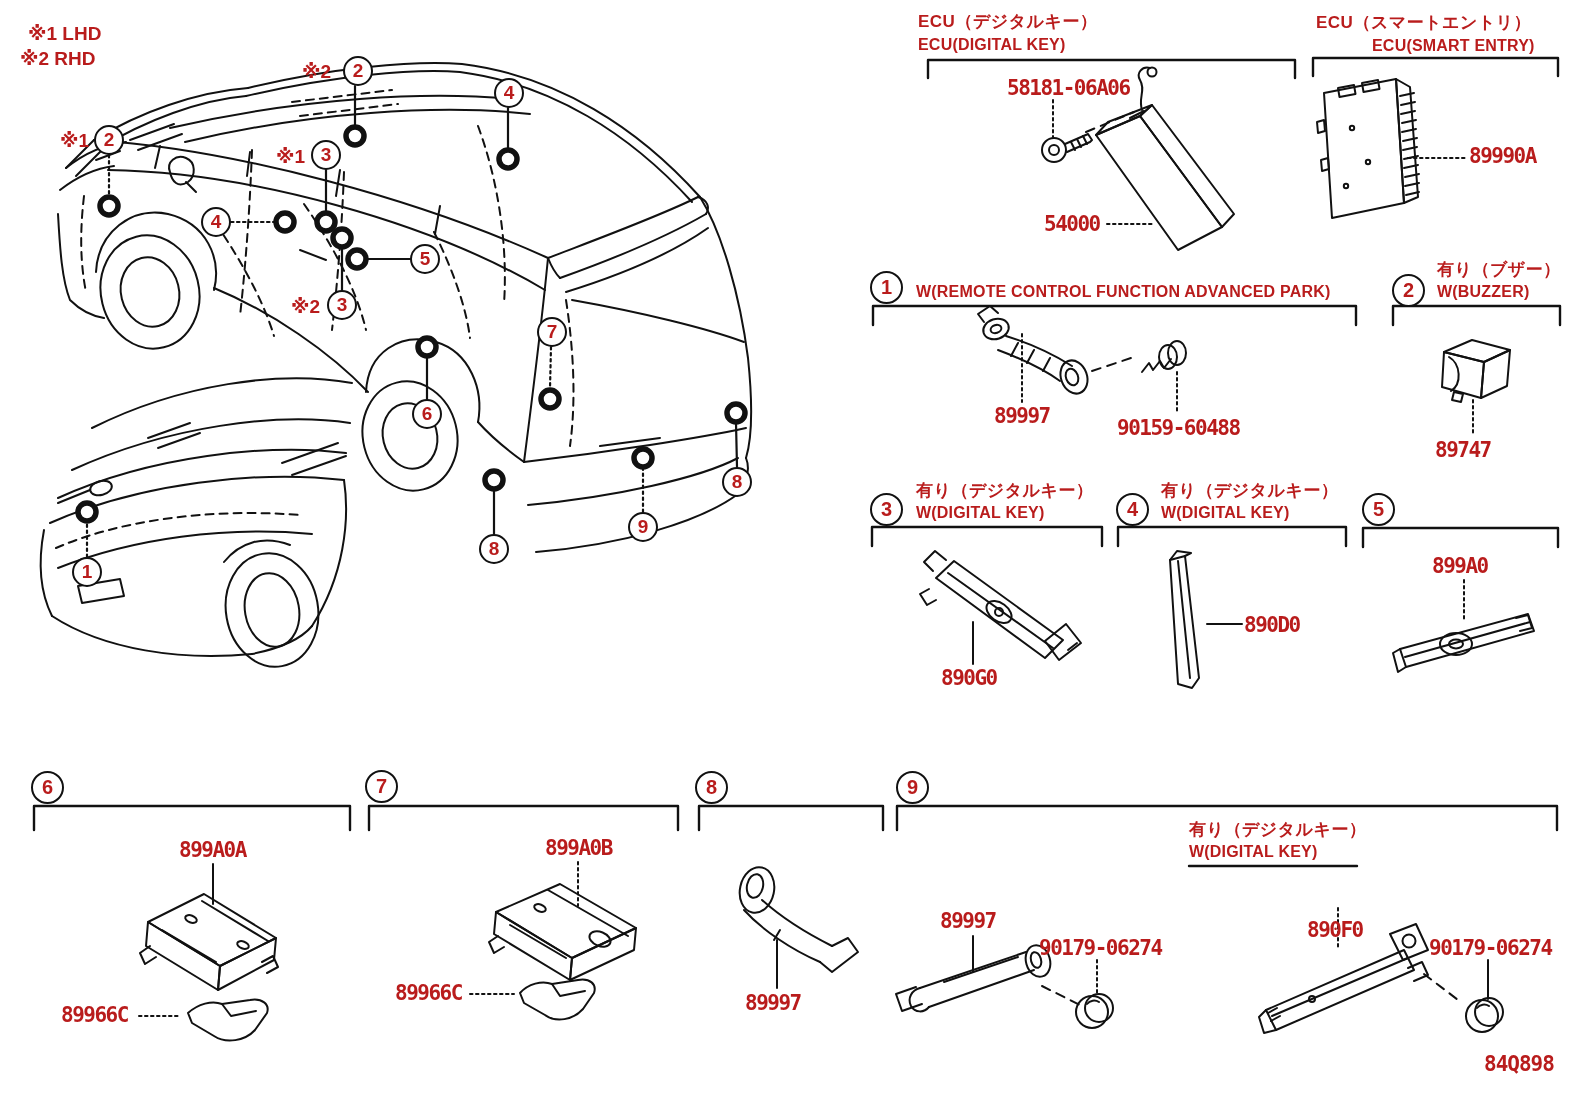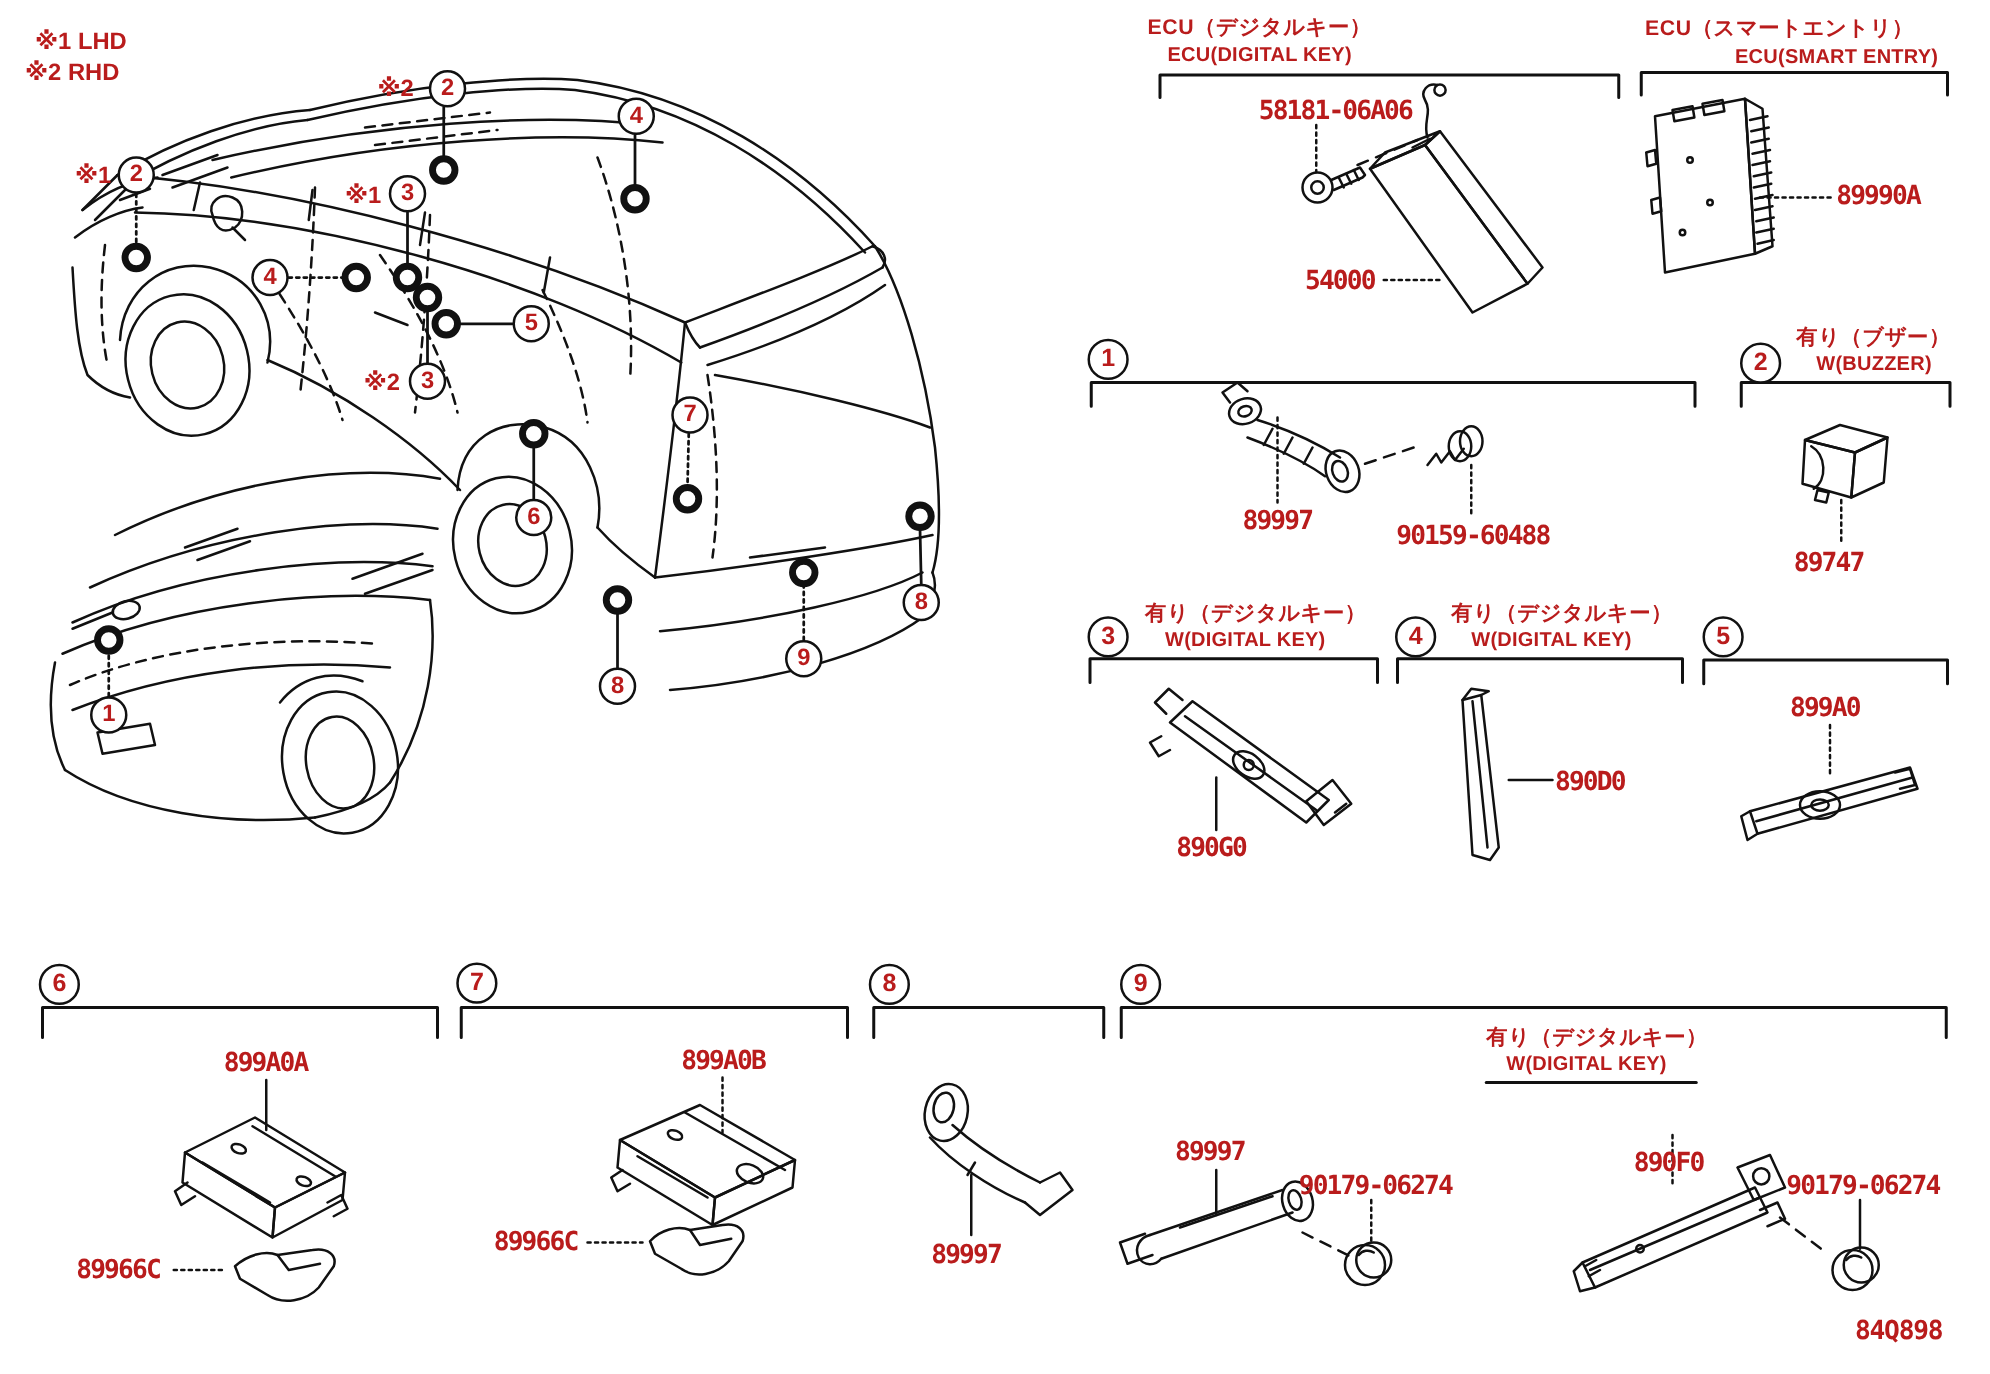--- a/index.html
+++ b/index.html
@@ -2,21 +2,21 @@
 <html><head>
 <meta charset="utf-8">
 <style>
   html,body{margin:0;padding:0;background:#fff;}
   #stage{position:relative;width:1592px;height:1099px;background:#fff;overflow:hidden;
          font-family:"Liberation Sans","DejaVu Sans",sans-serif;color:#b91c1c;}
   #lineart{position:absolute;left:0;top:0;}
   .abs{position:absolute;white-space:nowrap;}
   .note{font:700 19px "Liberation Sans","DejaVu Sans",sans-serif;}
   .jp{font:700 17px "Liberation Sans","DejaVu Sans",sans-serif;letter-spacing:.5px;}
-  .en{font:700 16px "Liberation Sans","DejaVu Sans",sans-serif;letter-spacing:.2px;margin-left:16px;}
+  .en{font:700 16px "Liberation Sans","DejaVu Sans",sans-serif;letter-spacing:.2px;}
   .pn{font:700 21px "DejaVu Sans Mono","Liberation Mono",monospace;letter-spacing:-1.5px;}
   .mark{font:700 19px "Liberation Sans","DejaVu Sans",sans-serif;}
   .code{font:700 21px "DejaVu Sans Mono","Liberation Mono",monospace;letter-spacing:-1px;}
   .co{position:absolute;width:30px;height:30px;border:2.5px solid #111;border-radius:50%;
       background:#fff;display:flex;align-items:center;justify-content:center;
       font:700 19px "Liberation Sans","DejaVu Sans",sans-serif;box-sizing:border-box;z-index:3;}
   .co.lg{width:33px;height:33px;font-size:20px;}
 </style>
 </head>
 <body>
@@ -299,20 +299,21 @@
 </svg>
 
 <div class="abs note" style="left:28px;top:22px">※1 LHD</div>
 <div class="abs note" style="left:20px;top:47px">※2 RHD</div>
 
 <div class="abs jp" style="left:918px;top:10px">ECU（デジタルキー）</div>
 <div class="abs en" style="left:918px;top:36px">ECU(DIGITAL KEY)</div>
 <div class="abs jp" style="left:1316px;top:11px">ECU（スマートエントリ）</div>
 <div class="abs en" style="left:1372px;top:37px">ECU(SMART ENTRY)</div>
 
+<div class="abs en" style="left:916px;top:283px">W(REMOTE CONTROL FUNCTION ADVANCED PARK)</div>
 <div class="abs jp" style="left:1437px;top:258px">有り（ブザー）</div>
 <div class="abs en" style="left:1437px;top:283px">W(BUZZER)</div>
 <div class="abs jp" style="left:916px;top:479px">有り（デジタルキー）</div>
 <div class="abs en" style="left:916px;top:504px">W(DIGITAL KEY)</div>
 <div class="abs jp" style="left:1161px;top:479px">有り（デジタルキー）</div>
 <div class="abs en" style="left:1161px;top:504px">W(DIGITAL KEY)</div>
 <div class="abs jp" style="left:1189px;top:818px">有り（デジタルキー）</div>
 <div class="abs en" style="left:1189px;top:843px">W(DIGITAL KEY)</div>
 
 <div class="abs pn" style="left:1007px;top:76px">58181-06A06</div>

